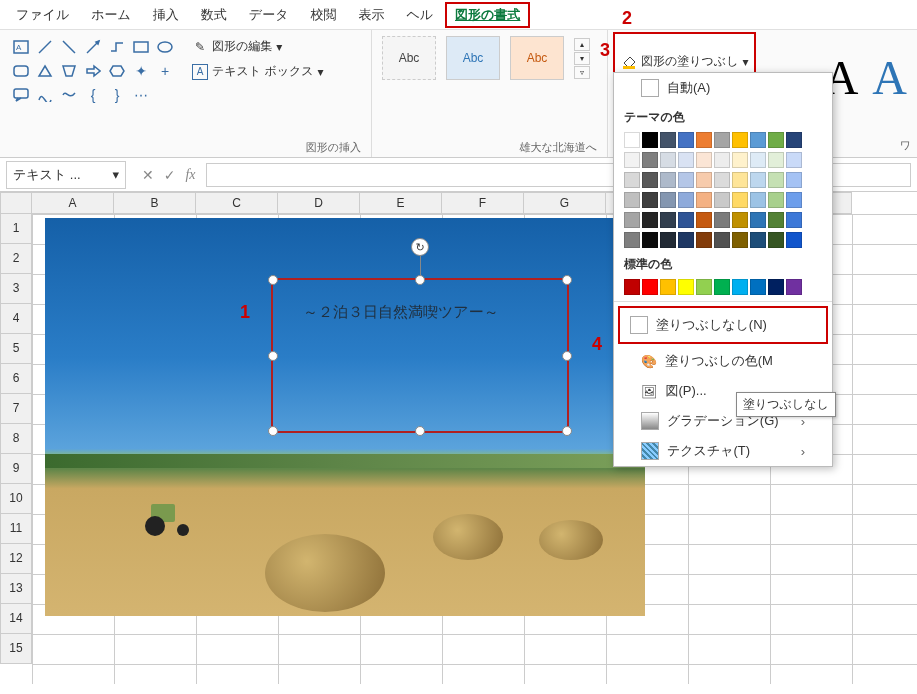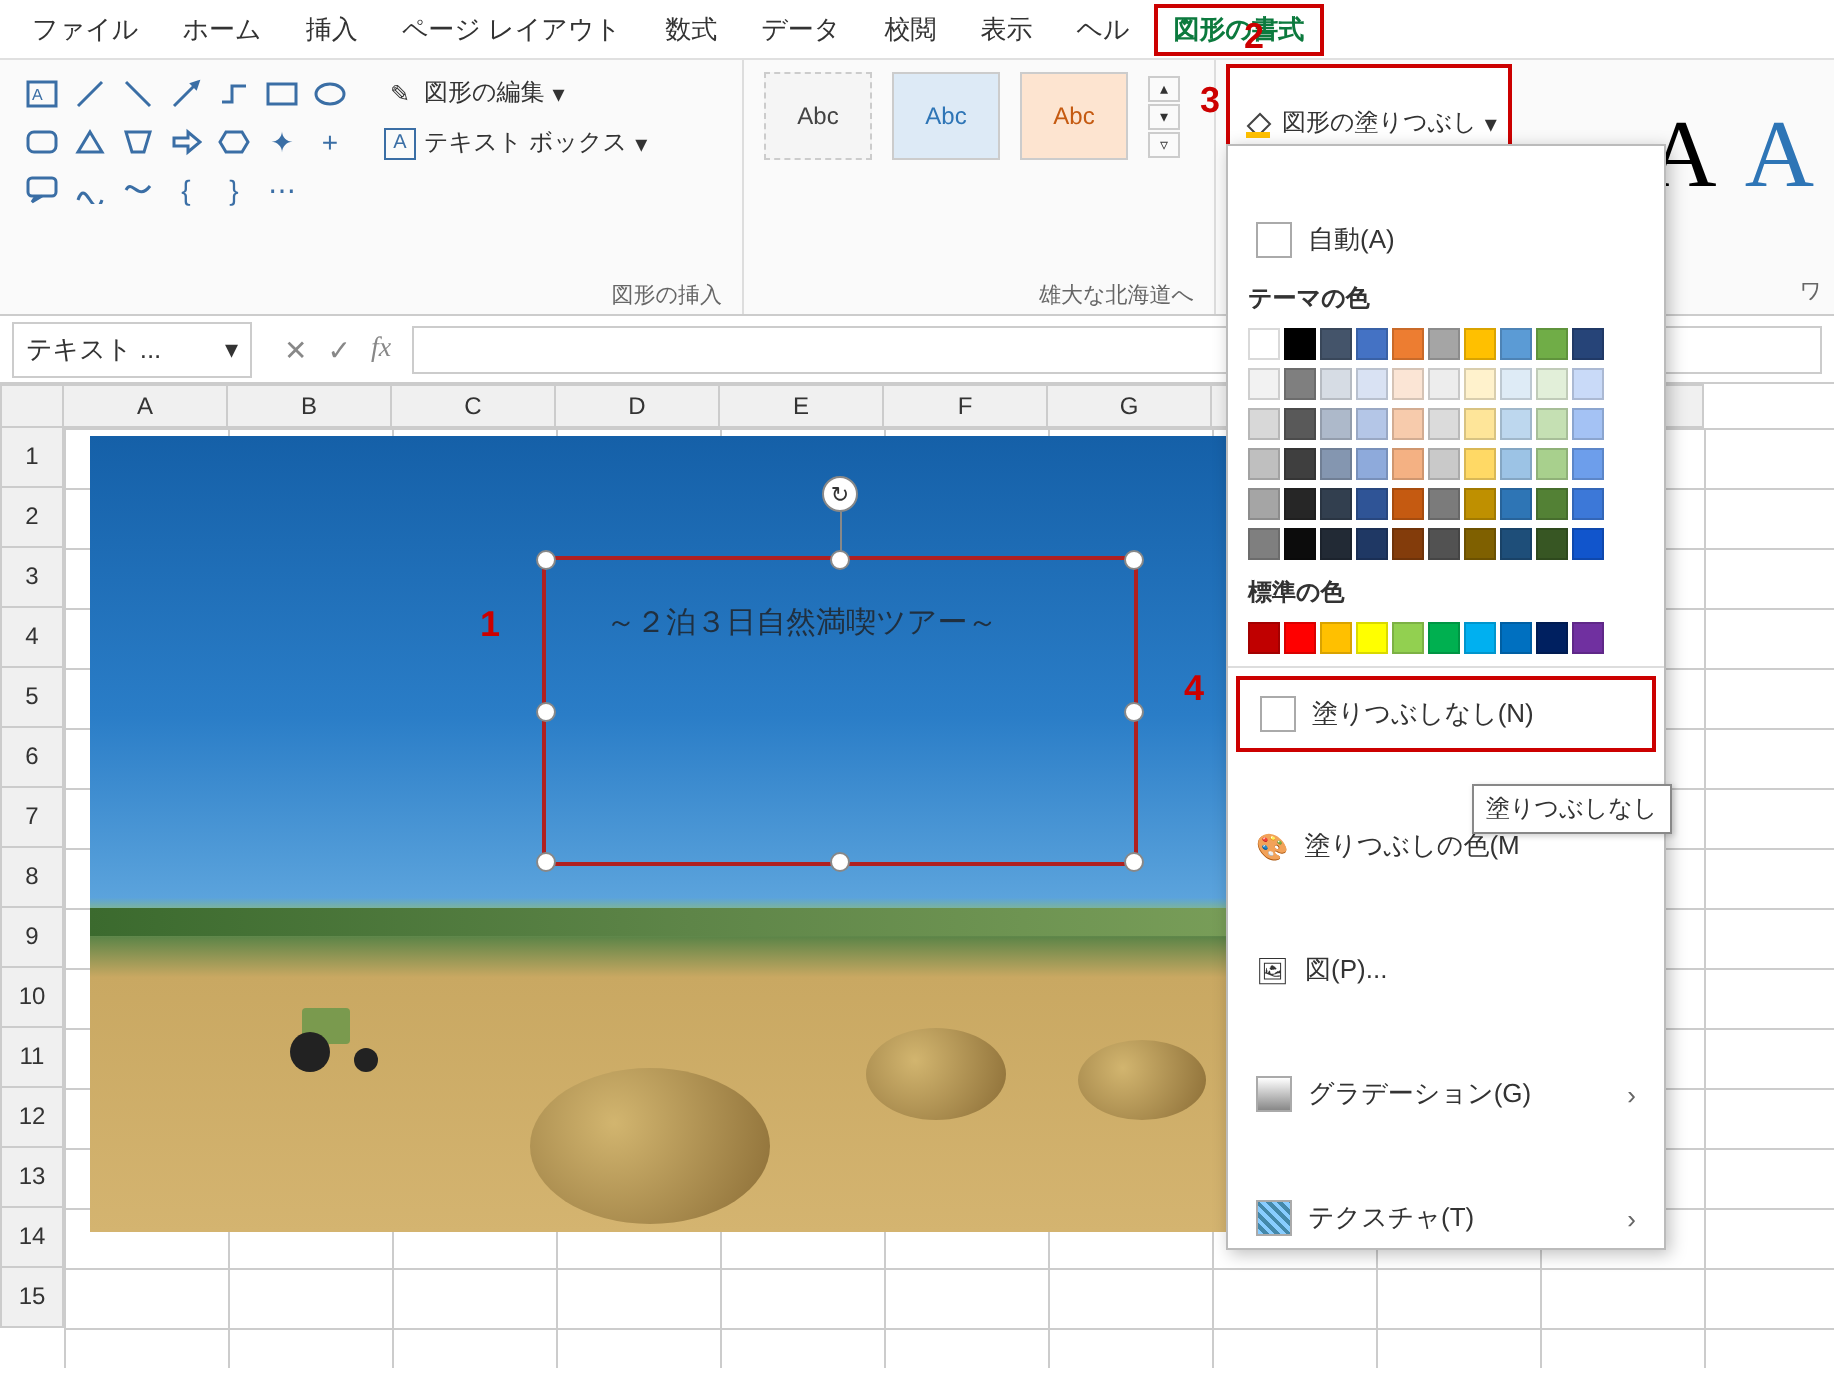--- a/index.html
+++ b/index.html
@@ -1,21 +1,21 @@
 <!DOCTYPE html>
 <html><head>
 <meta charset="utf-8">
 <style>
 * { margin: 0; padding: 0; box-sizing: border-box; font-family: "Meiryo UI", "Yu Gothic UI", sans-serif; }
 body { background: #fff; font-size: 12px; color: #333; width: 917px; height: 694px; overflow: hidden; position: relative; }
 
 
 .menubar { display: flex; align-items: center; height: 30px; padding: 0 6px; gap: 2px; border-bottom: 1px solid #e0e0e0; }
 .menu-item { padding: 4px 10px; font-size: 13px; cursor: pointer; }
-.menu-item.active { color: #0c7a3e; font-weight: bold; border: 2px solid #c00; padding: 2px 8px; }
+.menu-item.active { color: #0c7a3e; font-weight: bold; border: 2px solid #c00; padding: 2px 8px; text-decoration: underline; }
 
 
 .ribbon { display: flex; height: 128px; border-bottom: 1px solid #ccc; background: #fafafa; position: relative; }
 .rib-group { border-right: 1px solid #ddd; padding: 6px 10px 2px; display: flex; flex-direction: column; justify-content: space-between; }
 .rib-label { text-align: right; font-size: 11px; color: #666; padding-top: 4px; }
 
 .shapes-box { display: flex; align-items: flex-start; }
 .shape-grid { display: grid; grid-template-columns: repeat(7, 22px); grid-auto-rows: 22px; gap: 2px; }
 .shape-cell { border: 1px solid transparent; display: flex; align-items: center; justify-content: center; color: #3a6ea5; font-size: 14px; }
 .shape-cell svg { stroke: #3a6ea5; fill: none; stroke-width: 1.5; }
@@ -74,41 +74,40 @@
 .shape-txt { padding: 18px 16px; color: #203040; font-size: 15px; line-height: 1.8; }
 .handle { position: absolute; width: 10px; height: 10px; background: #fff; border: 1px solid #888; border-radius: 50%; }
 .h-tl { left: -5px; top: -5px; } .h-tm { left: 50%; margin-left: -5px; top: -5px; } .h-tr { right: -5px; top: -5px; }
 .h-ml { left: -5px; top: 50%; margin-top: -5px; } .h-mr { right: -5px; top: 50%; margin-top: -5px; }
 .h-bl { left: -5px; bottom: -5px; } .h-bm { left: 50%; margin-left: -5px; bottom: -5px; } .h-br { right: -5px; bottom: -5px; }
 .rot-handle { position: absolute; left: 50%; margin-left: -9px; top: -42px; width: 18px; height: 18px; border: 1px solid #888; border-radius: 50%; background: #fff; display: flex; align-items: center; justify-content: center; font-size: 11px; }
 .rot-line { position: absolute; left: 50%; top: -24px; width: 1px; height: 20px; background: #888; }
 
 
 .dropdown { position: absolute; left: 613px; top: 72px; width: 220px; background: #fff; border: 1px solid #bbb; box-shadow: 2px 2px 8px rgba(0,0,0,0.25); z-index: 10; }
-.dd-item { display: flex; align-items: center; gap: 8px; padding: 6px 14px; font-size: 13px; margin-top: 32px; }
+.dd-item { display: flex; align-items: center; gap: 8px; padding: 6px 27px; font-size: 13px; }
 .dd-item.boxed { border: 2px solid #c00; margin: 2px 4px; padding: 8px 10px; }
 .dd-item .sw { width: 18px; height: 18px; border: 1px solid #aaa; background: #fff; }
 .dd-item .arrow { margin-left: auto; color: #666; }
 .dd-sep { height: 1px; background: #ddd; margin: 4px 0; }
 .dd-head { padding: 6px 10px 4px; font-weight: bold; font-size: 12px; }
 .swatch-row { display: flex; gap: 2px; padding: 2px 10px; }
 .swatch { width: 16px; height: 16px; border: 1px solid rgba(0,0,0,0.15); }
 .tooltip { position: absolute; left: 736px; top: 392px; background: #fff; border: 1px solid #888; padding: 3px 6px; font-size: 12px; box-shadow: 1px 1px 3px rgba(0,0,0,0.2); z-index: 11; }
 
 
 .callout { position: absolute; font-weight: bold; color: #c00; font-size: 18px; z-index: 20; }
 </style>
 </head>
 <body>
 
 <div class="menubar">
   <div class="menu-item">ファイル</div>
   <div class="menu-item">ホーム</div>
   <div class="menu-item">挿入</div>
-  <div class="menu-item">ページ レイアウト</div>
   <div class="menu-item">数式</div>
   <div class="menu-item">データ</div>
   <div class="menu-item">校閲</div>
   <div class="menu-item">表示</div>
   <div class="menu-item">ヘル</div>
   <div class="menu-item active">図形の書式</div>
 </div>
 
 <div class="ribbon">
   <div class="rib-group" style="width:372px">

